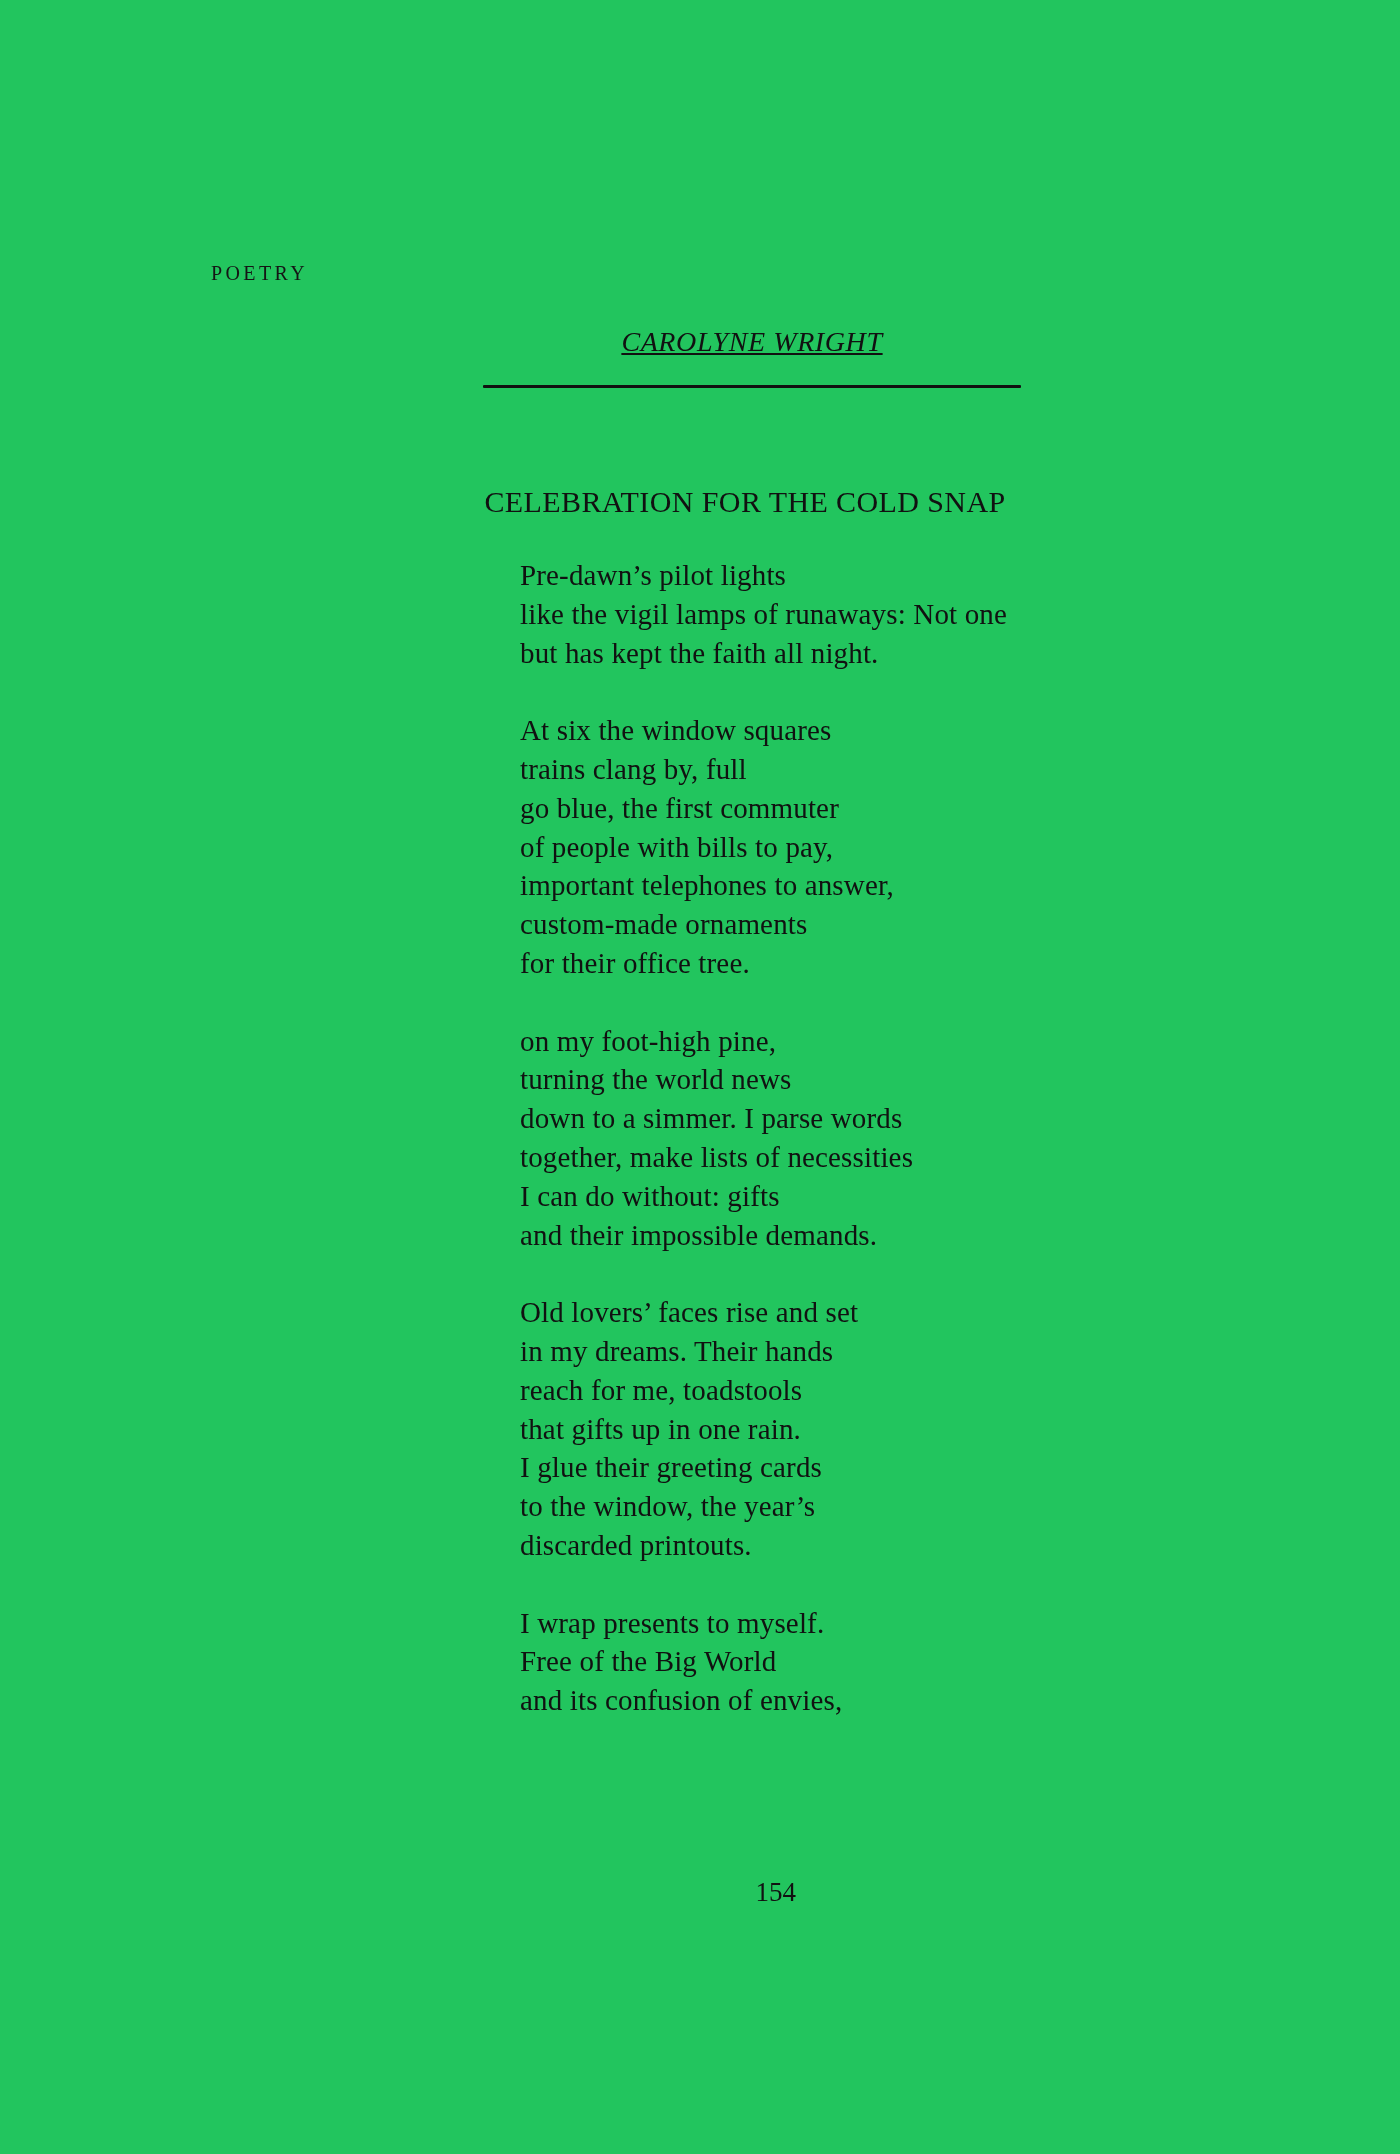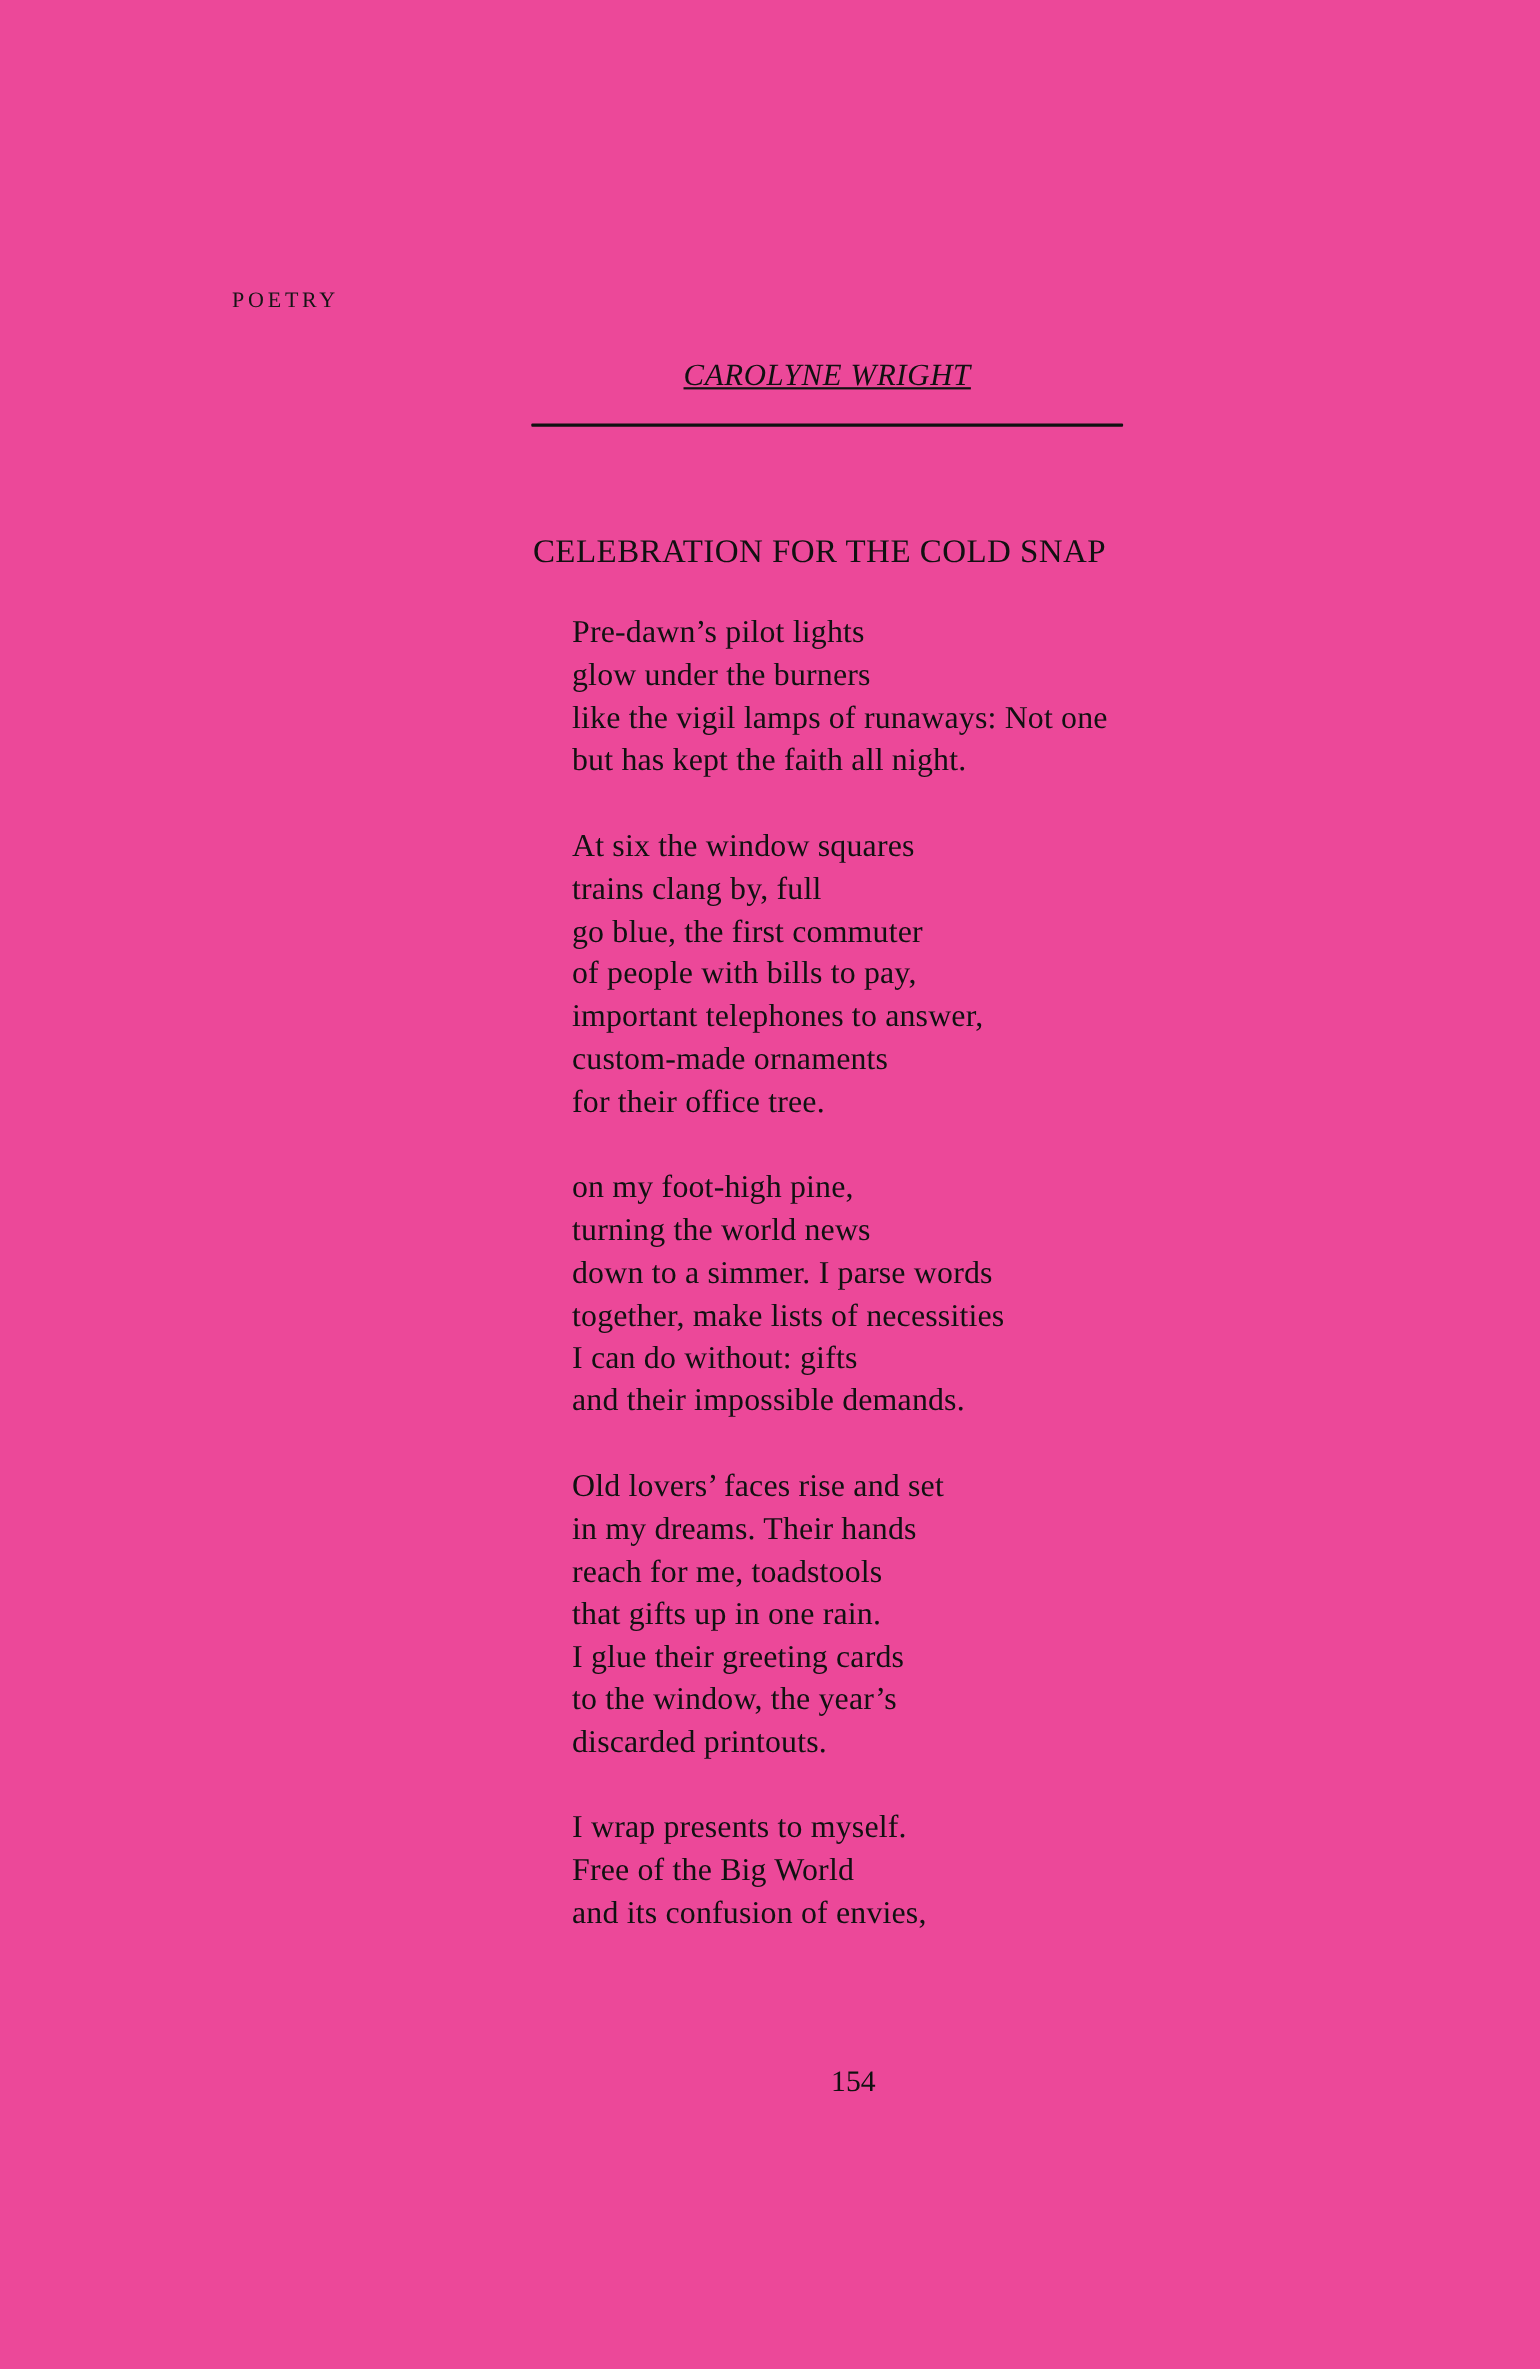--- a/index.html
+++ b/index.html
@@ -13,21 +13,21 @@
       position: relative;
       overflow: hidden;
       color: #111111;
       font-family: "Liberation Serif", "DejaVu Serif", serif;
     }
     .page {
       position: absolute;
       left: 0; top: 0;
       width: 1400px;
       height: 2154px;
-      background: #ec4899;
+      background: #22c55e;
     }
     .running-head {
       position: absolute;
       left: 211px;
       top: 262px;
       font-size: 20px;
       line-height: 22px;
       letter-spacing: 3.4px;
       color: #151515;
     }
@@ -104,21 +104,20 @@
   <div class="author">CAROLYNE WRIGHT</div>
 
   <div class="rule"></div>
 
   <div class="poem-title">CELEBRATION FOR THE COLD SNAP</div>
 
   <div class="poem-body">
 
     <div class="stanza">
       <span class="line">Pre-dawn’s pilot lights</span>
-      <span class="line">glow under the burners</span>
       <span class="line">like the vigil lamps of runaways: Not one</span>
       <span class="line">but has kept the faith all night.</span>
     </div>
 
     <div class="stanza">
       <span class="line">At six the window squares</span>
       <span class="line">trains clang by, full</span>
       <span class="line">go blue, the first commuter</span>
       <span class="line">of people with bills to pay,</span>
       <span class="line">important telephones to answer,</span>

